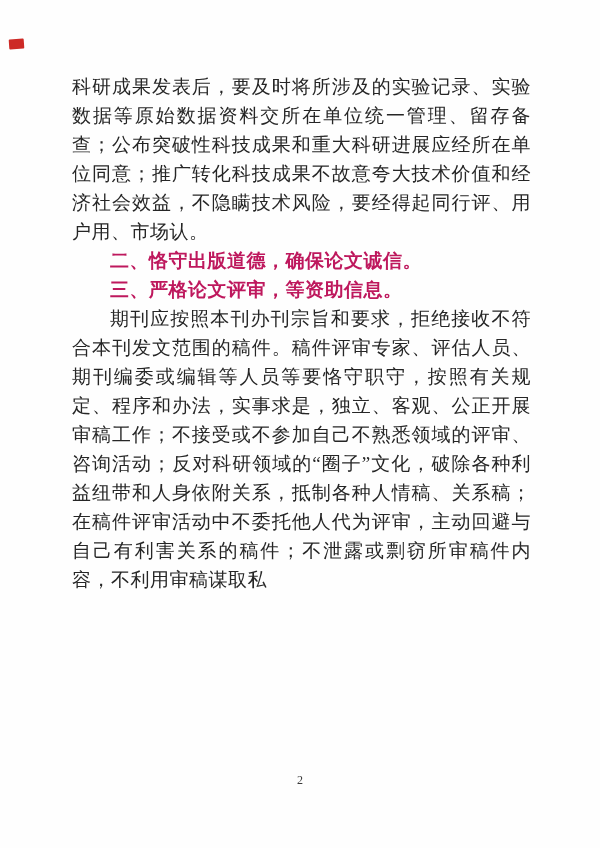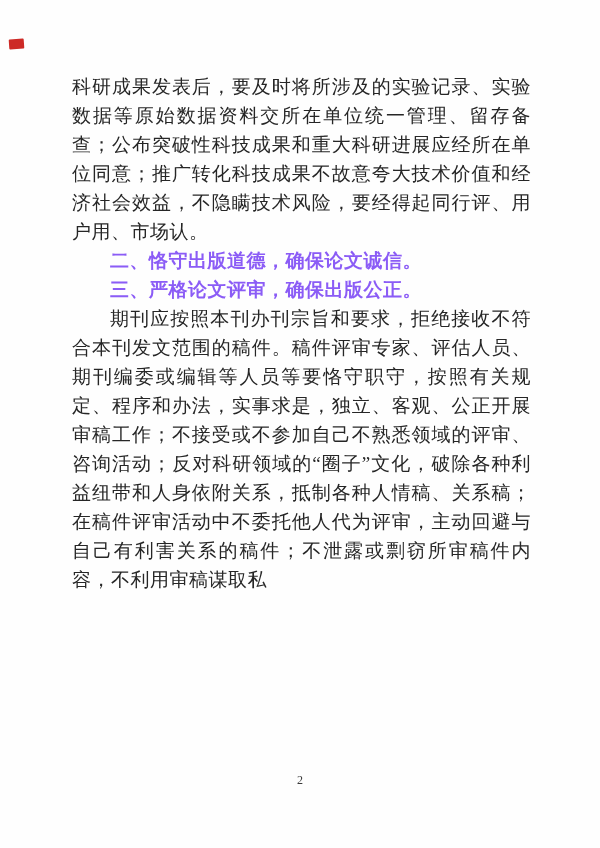--- a/index.html
+++ b/index.html
@@ -43,21 +43,21 @@
     text-indent: 2em;
   }
   .para.no-indent {
     text-indent: 0;
   }
   .heading {
     margin: 0;
     text-indent: 2em;
     font-weight: 700;
     font-family: "Liberation Sans", "DejaVu Sans", sans-serif;
-    color: #8b5cf6;
+    color: #be185d;
   }
   .page-number {
     position: absolute;
     left: 0;
     right: 0;
     top: 773px;
     text-align: center;
     font-size: 12px;
     color: #3a3a3a;
     font-family: "Liberation Serif", "DejaVu Serif", serif;
@@ -69,20 +69,20 @@
 <div class="page">
 
   <div class="red-mark"></div>
 
   <div class="content">
     <p class="para no-indent">科研成果发表后，要及时将所涉及的实验记录、实验数据等原始数据资料交所在单位统一管理、留存备查；公布突破性科技成果和重大科研进展应经所在单位同意；推广转化科技成果不故意夸大技术价值和经济社会效益，不隐瞒技术风险，要经得起同行评、用户用、市场认。</p>
 
     <p class="heading">二、恪守出版道德，确保论文诚信。</p>
 
 
-    <p class="heading">三、严格论文评审，确保出版公正。</p>
+    <p class="heading">三、严格论文评审，等资助信息。</p>
 
     <p class="para">期刊应按照本刊办刊宗旨和要求，拒绝接收不符合本刊发文范围的稿件。稿件评审专家、评估人员、期刊编委或编辑等人员等要恪守职守，按照有关规定、程序和办法，实事求是，独立、客观、公正开展审稿工作；不接受或不参加自己不熟悉领域的评审、咨询活动；反对科研领域的“圈子”文化，破除各种利益纽带和人身依附关系，抵制各种人情稿、关系稿；在稿件评审活动中不委托他人代为评审，主动回避与自己有利害关系的稿件；不泄露或剽窃所审稿件内容，不利用审稿谋取私</p>
   </div>
 
   <div class="page-number">2</div>
 
 </div>
 
 </body></html>

